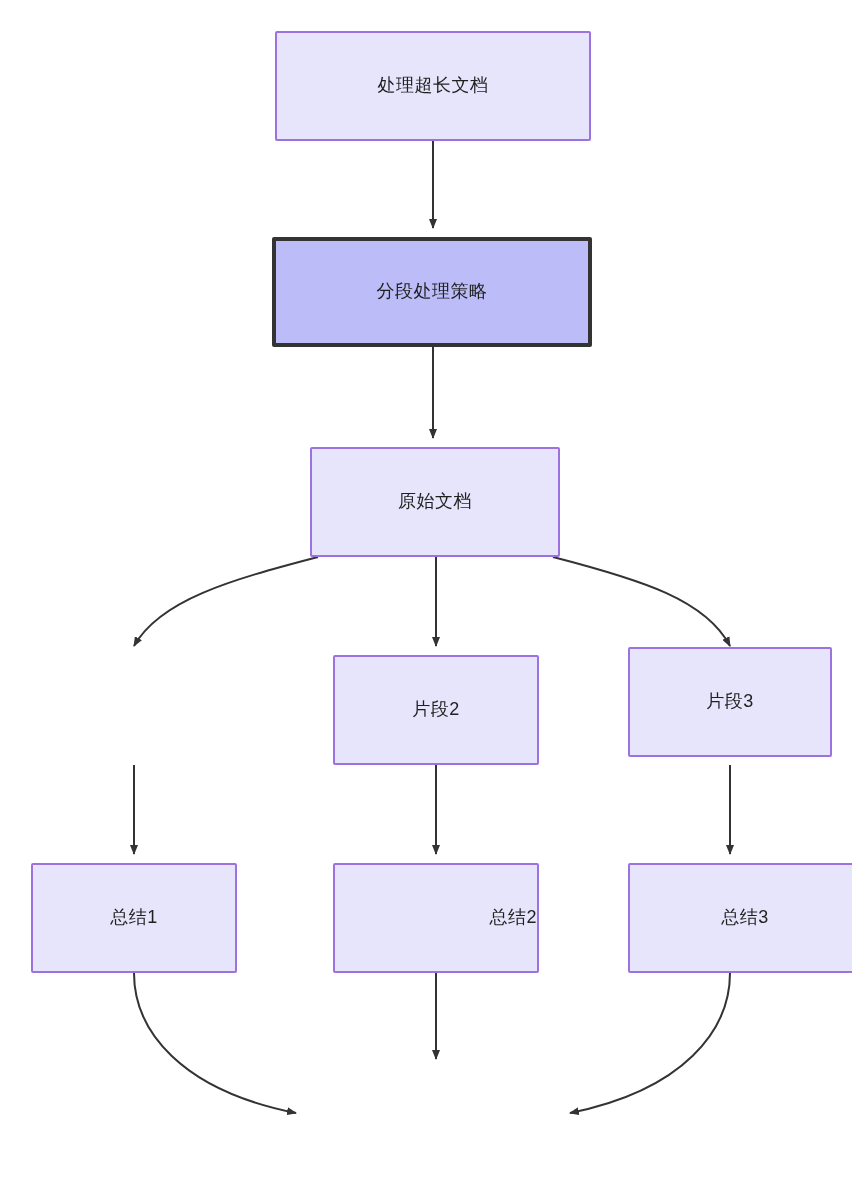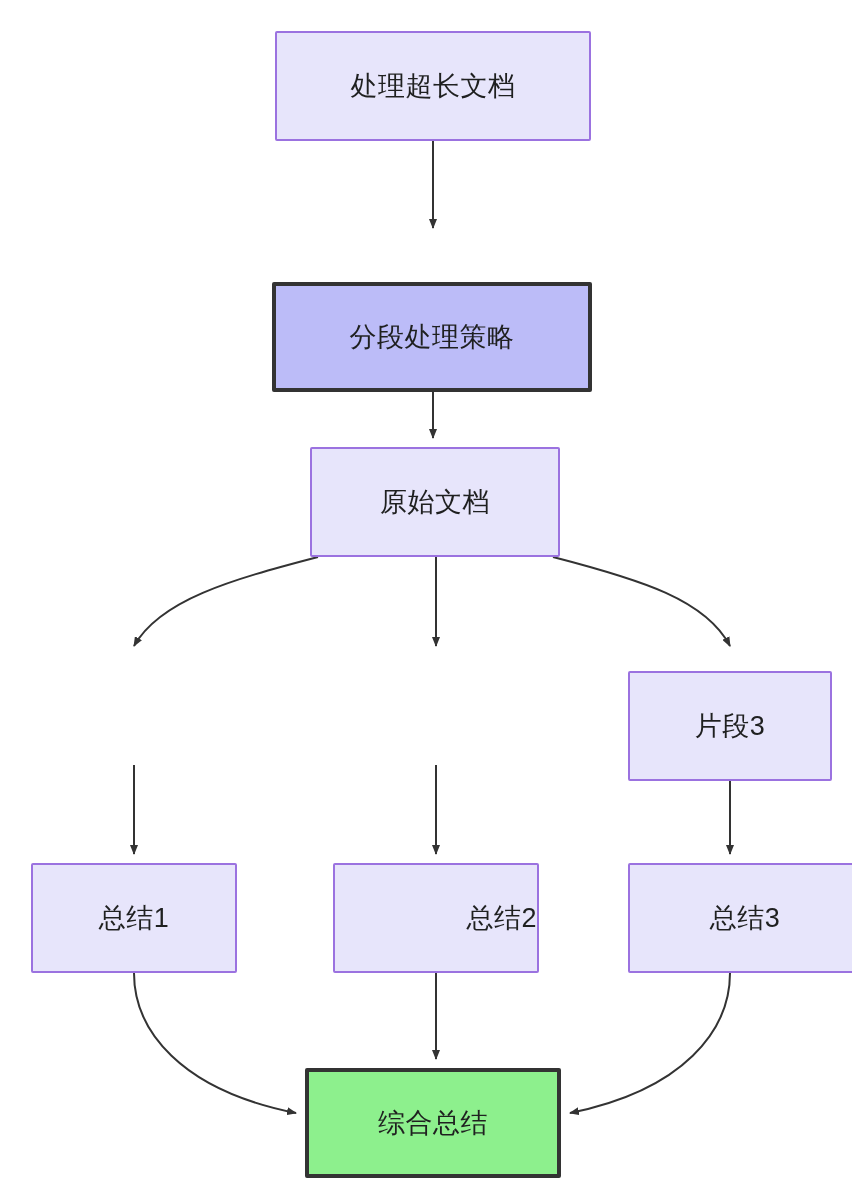--- a/index.html
+++ b/index.html
@@ -27,49 +27,48 @@
   .node {
     position: absolute;
     box-sizing: border-box;
     display: flex;
     align-items: center;
     justify-content: center;
     text-align: center;
     z-index: 2;
   }
   .node-label {
-    font-size: 27px;
+    font-size: 18px;
     line-height: 1.2;
     color: #1f2020;
     letter-spacing: 0.5px;
     white-space: nowrap;
   }
   .node-default {
     background: #e7e5fb;
     border: 2px solid #9b72e0;
     border-radius: 2px;
   }
   .node-strategy {
     background: #bcbcf8;
     border: 4px solid #333333;
     border-radius: 2px;
-    margin-top: 45px;
   }
   .node-final {
     background: #8df08d;
     border: 4px solid #333333;
     border-radius: 2px;
   }
   
   #node-doc        { left: 275px; top: 31px;   width: 316px; height: 110px; }
   #node-strategy   { left: 272px; top: 237px;  width: 320px; height: 110px; }
   #node-source     { left: 310px; top: 447px;  width: 250px; height: 110px; text-align: center; }
   #node-chunk-1    { left: 31px;  top: 655px;  width: 206px; height: 110px; }
   #node-chunk-2    { left: 333px; top: 655px;  width: 206px; height: 110px; }
-  #node-chunk-3    { left: 628px; top: 671px;  width: 204px; height: 110px; }
+  #node-chunk-3    { left: 628px; top: 647px;  width: 204px; height: 110px; }
   #node-summary-1  { left: 31px;  top: 863px;  width: 206px; height: 110px; }
   #node-summary-2  { left: 333px; top: 863px;  width: 206px; height: 110px; justify-content: flex-end; }
   #node-summary-3  { left: 628px; top: 863px;  width: 234px; height: 110px; }
   #node-final      { left: 305px; top: 1068px; width: 256px; height: 110px; }
 </style>
 </head>
 <body>
 
 <div id="diagram-canvas">
 
@@ -109,34 +108,34 @@
 
   <div id="node-strategy" class="node node-strategy">
     <span class="node-label">分段处理策略</span>
   </div>
 
   <div id="node-source" class="node node-default">
     <span class="node-label">原始文档</span>
   </div>
 
 
+  <div id="node-chunk-2" class="node node-default">
+    <span class="node-label">片段2</span>
+  </div>
 
   <div id="node-chunk-3" class="node node-default">
     <span class="node-label">片段3</span>
   </div>
 
   <div id="node-summary-1" class="node node-default">
     <span class="node-label">总结1</span>
   </div>
 
   <div id="node-summary-2" class="node node-default">
     <span class="node-label">总结2</span>
   </div>
 
   <div id="node-summary-3" class="node node-default">
     <span class="node-label">总结3</span>
   </div>
 
-  <div id="node-final" class="node node-final">
-    <span class="node-label">综合总结</span>
-  </div>
 
 </div>
 
 </body></html>

